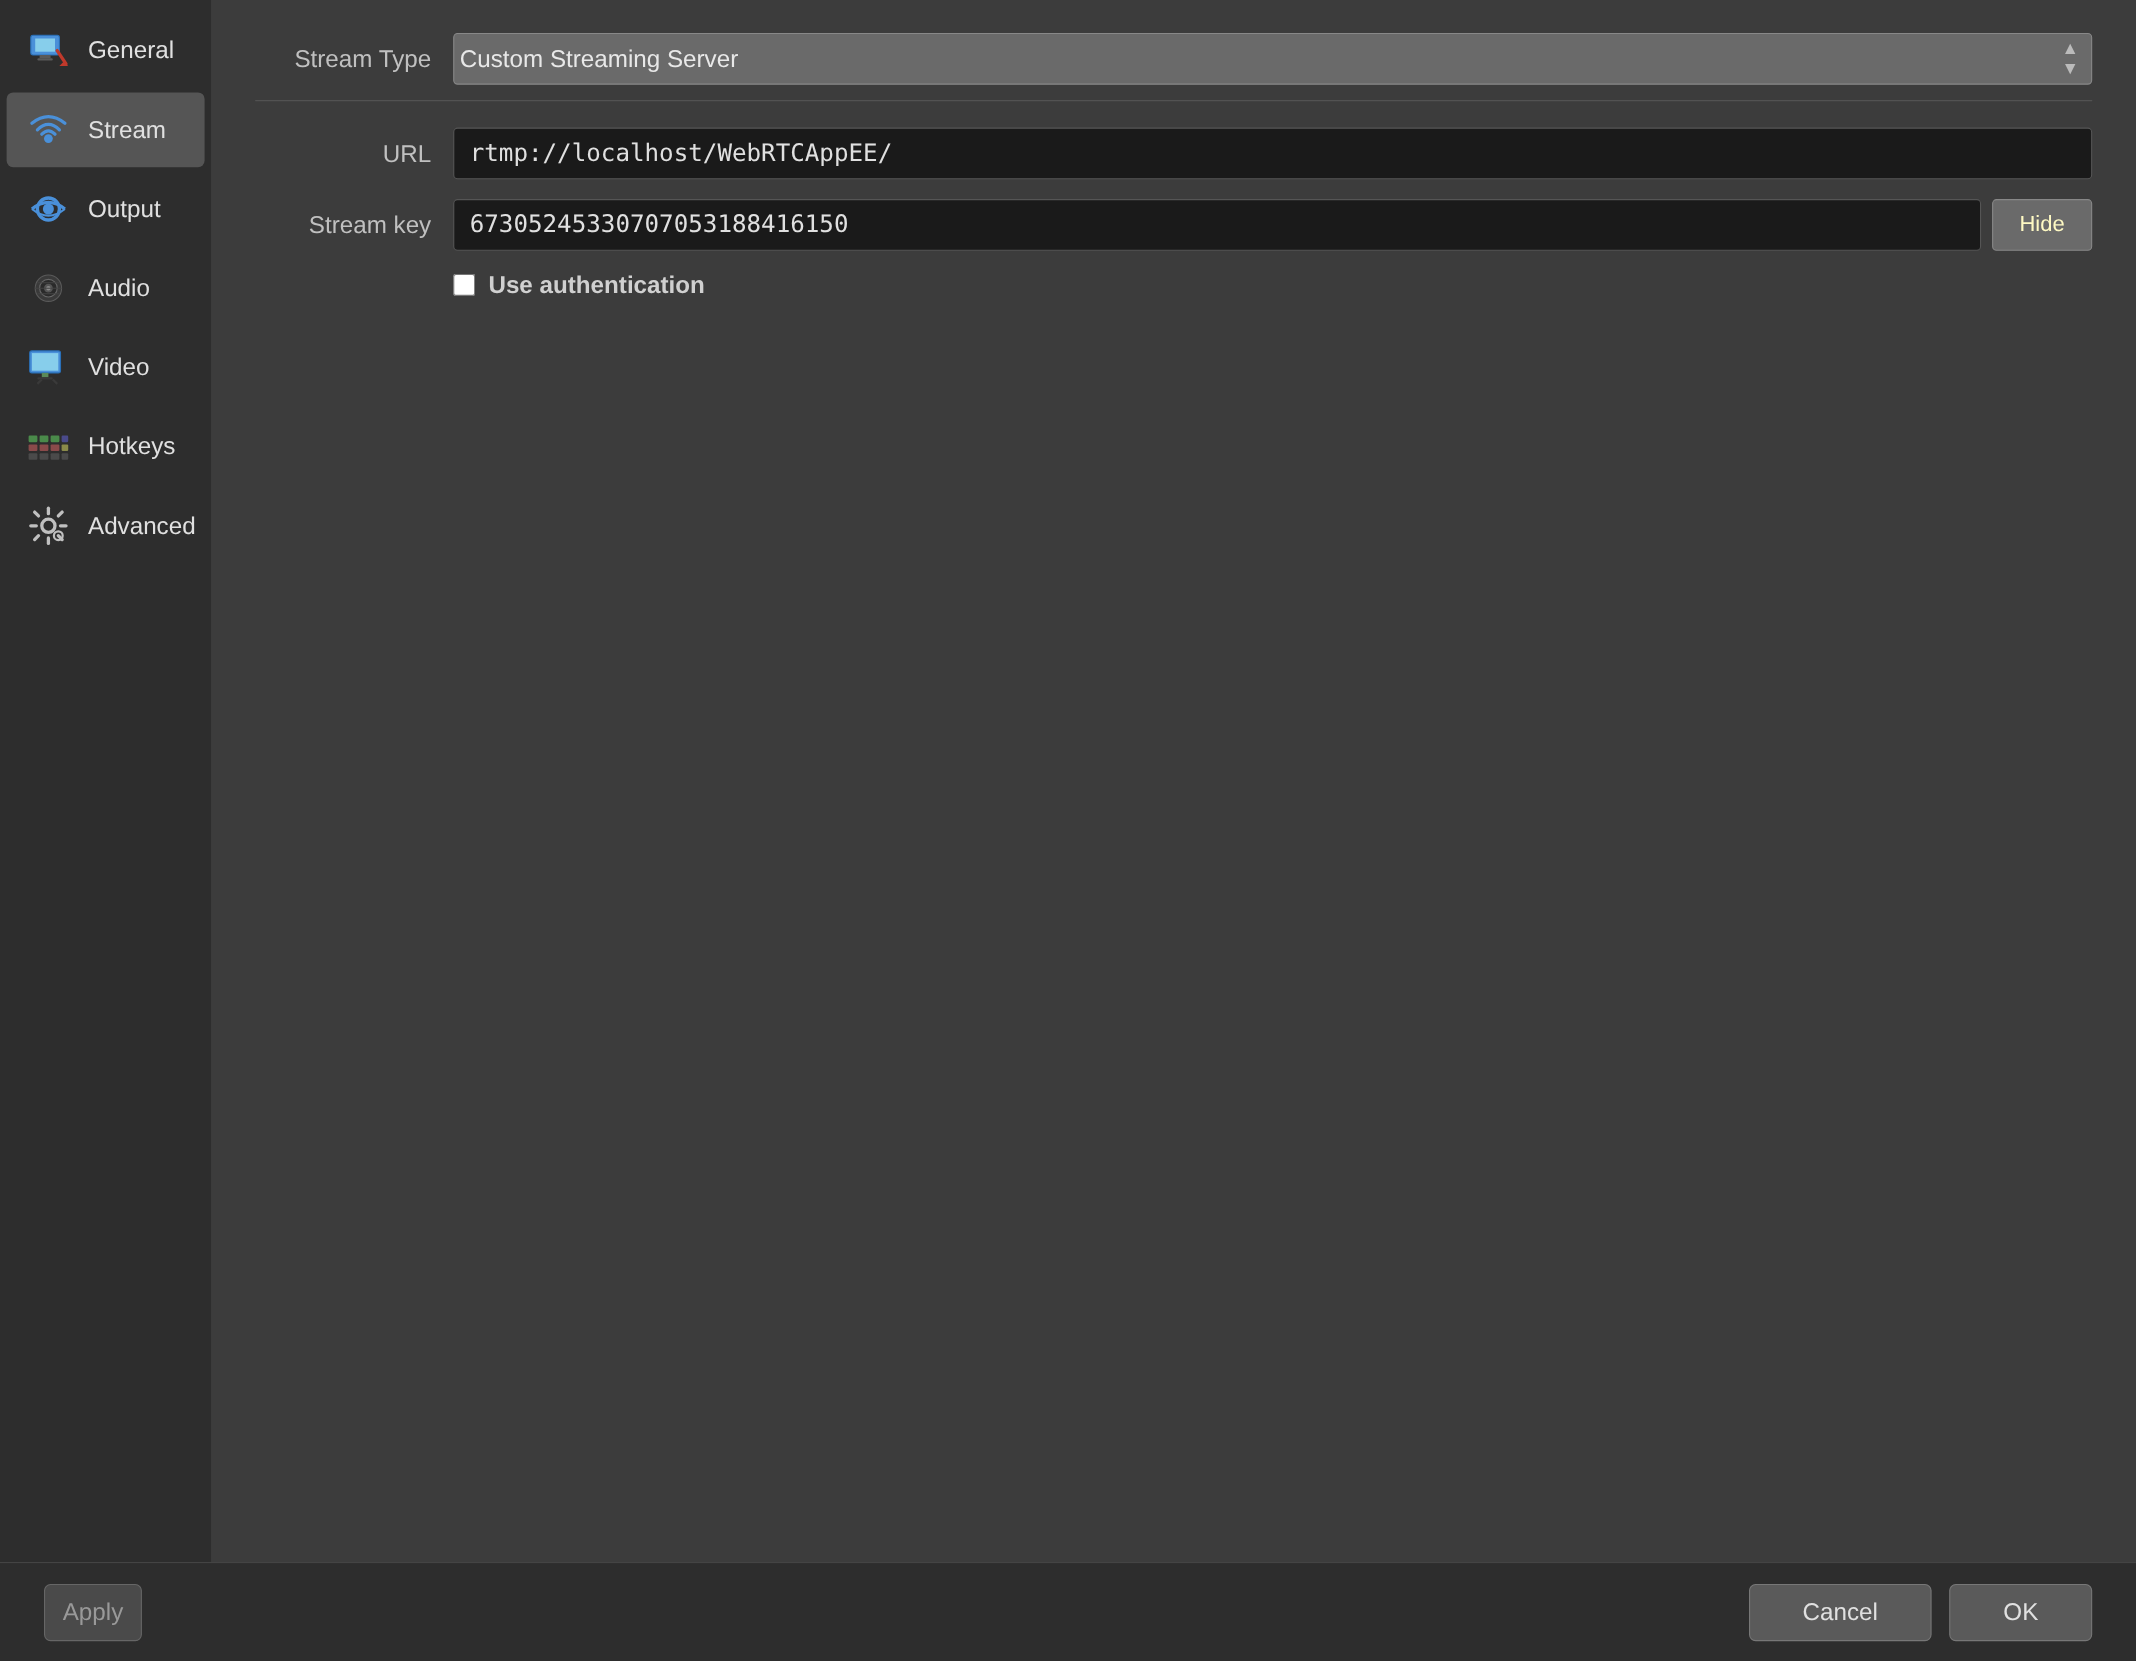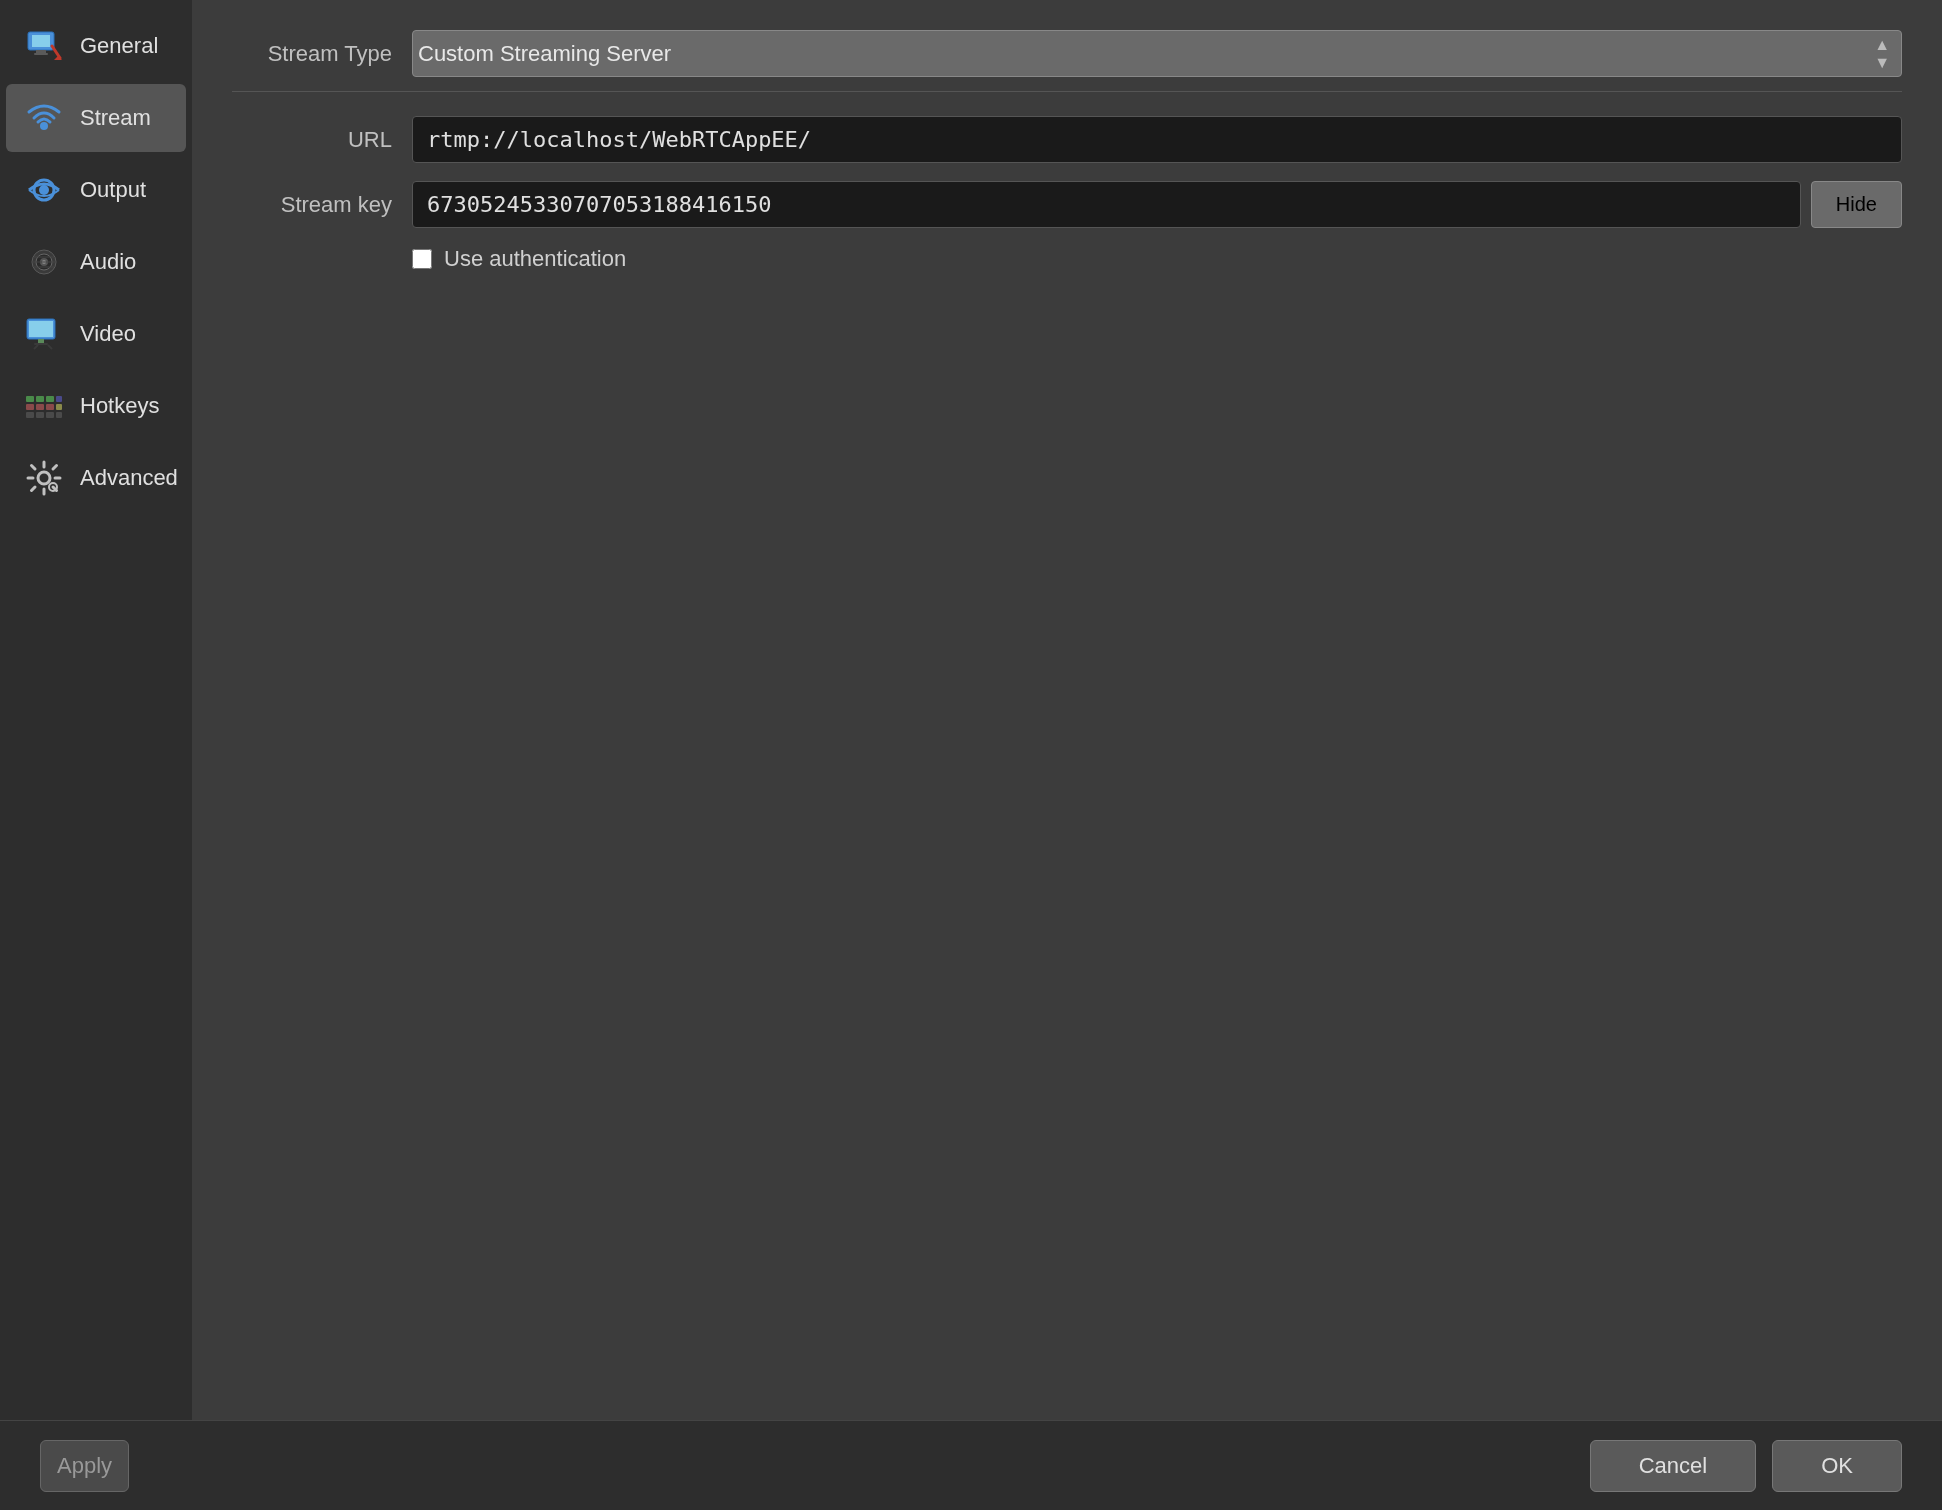--- a/index.html
+++ b/index.html
@@ -169,21 +169,21 @@
       font-size: 22px;
       padding: 10px 14px;
       outline: none;
       font-family: monospace;
     }
 
     .hide-button {
       background: #6a6a6a;
       border: 1px solid #888;
       border-radius: 4px;
-      color: #000000;
+      color: #fef9c3;
       font-size: 20px;
       padding: 10px 24px;
       cursor: pointer;
       white-space: nowrap;
     }
 
     .auth-row {
       display: flex;
       align-items: center;
       margin-left: 180px;
@@ -194,20 +194,21 @@
       width: 20px;
       height: 20px;
       cursor: pointer;
       accent-color: #555;
     }
 
     .auth-label {
       font-size: 22px;
       color: #d0d0d0;
       cursor: pointer;
+      font-weight: bold;
     }
 
     
     .bottom-bar {
       height: 90px;
       background: #2d2d2d;
       display: flex;
       align-items: center;
       justify-content: space-between;
       padding: 0 40px;

